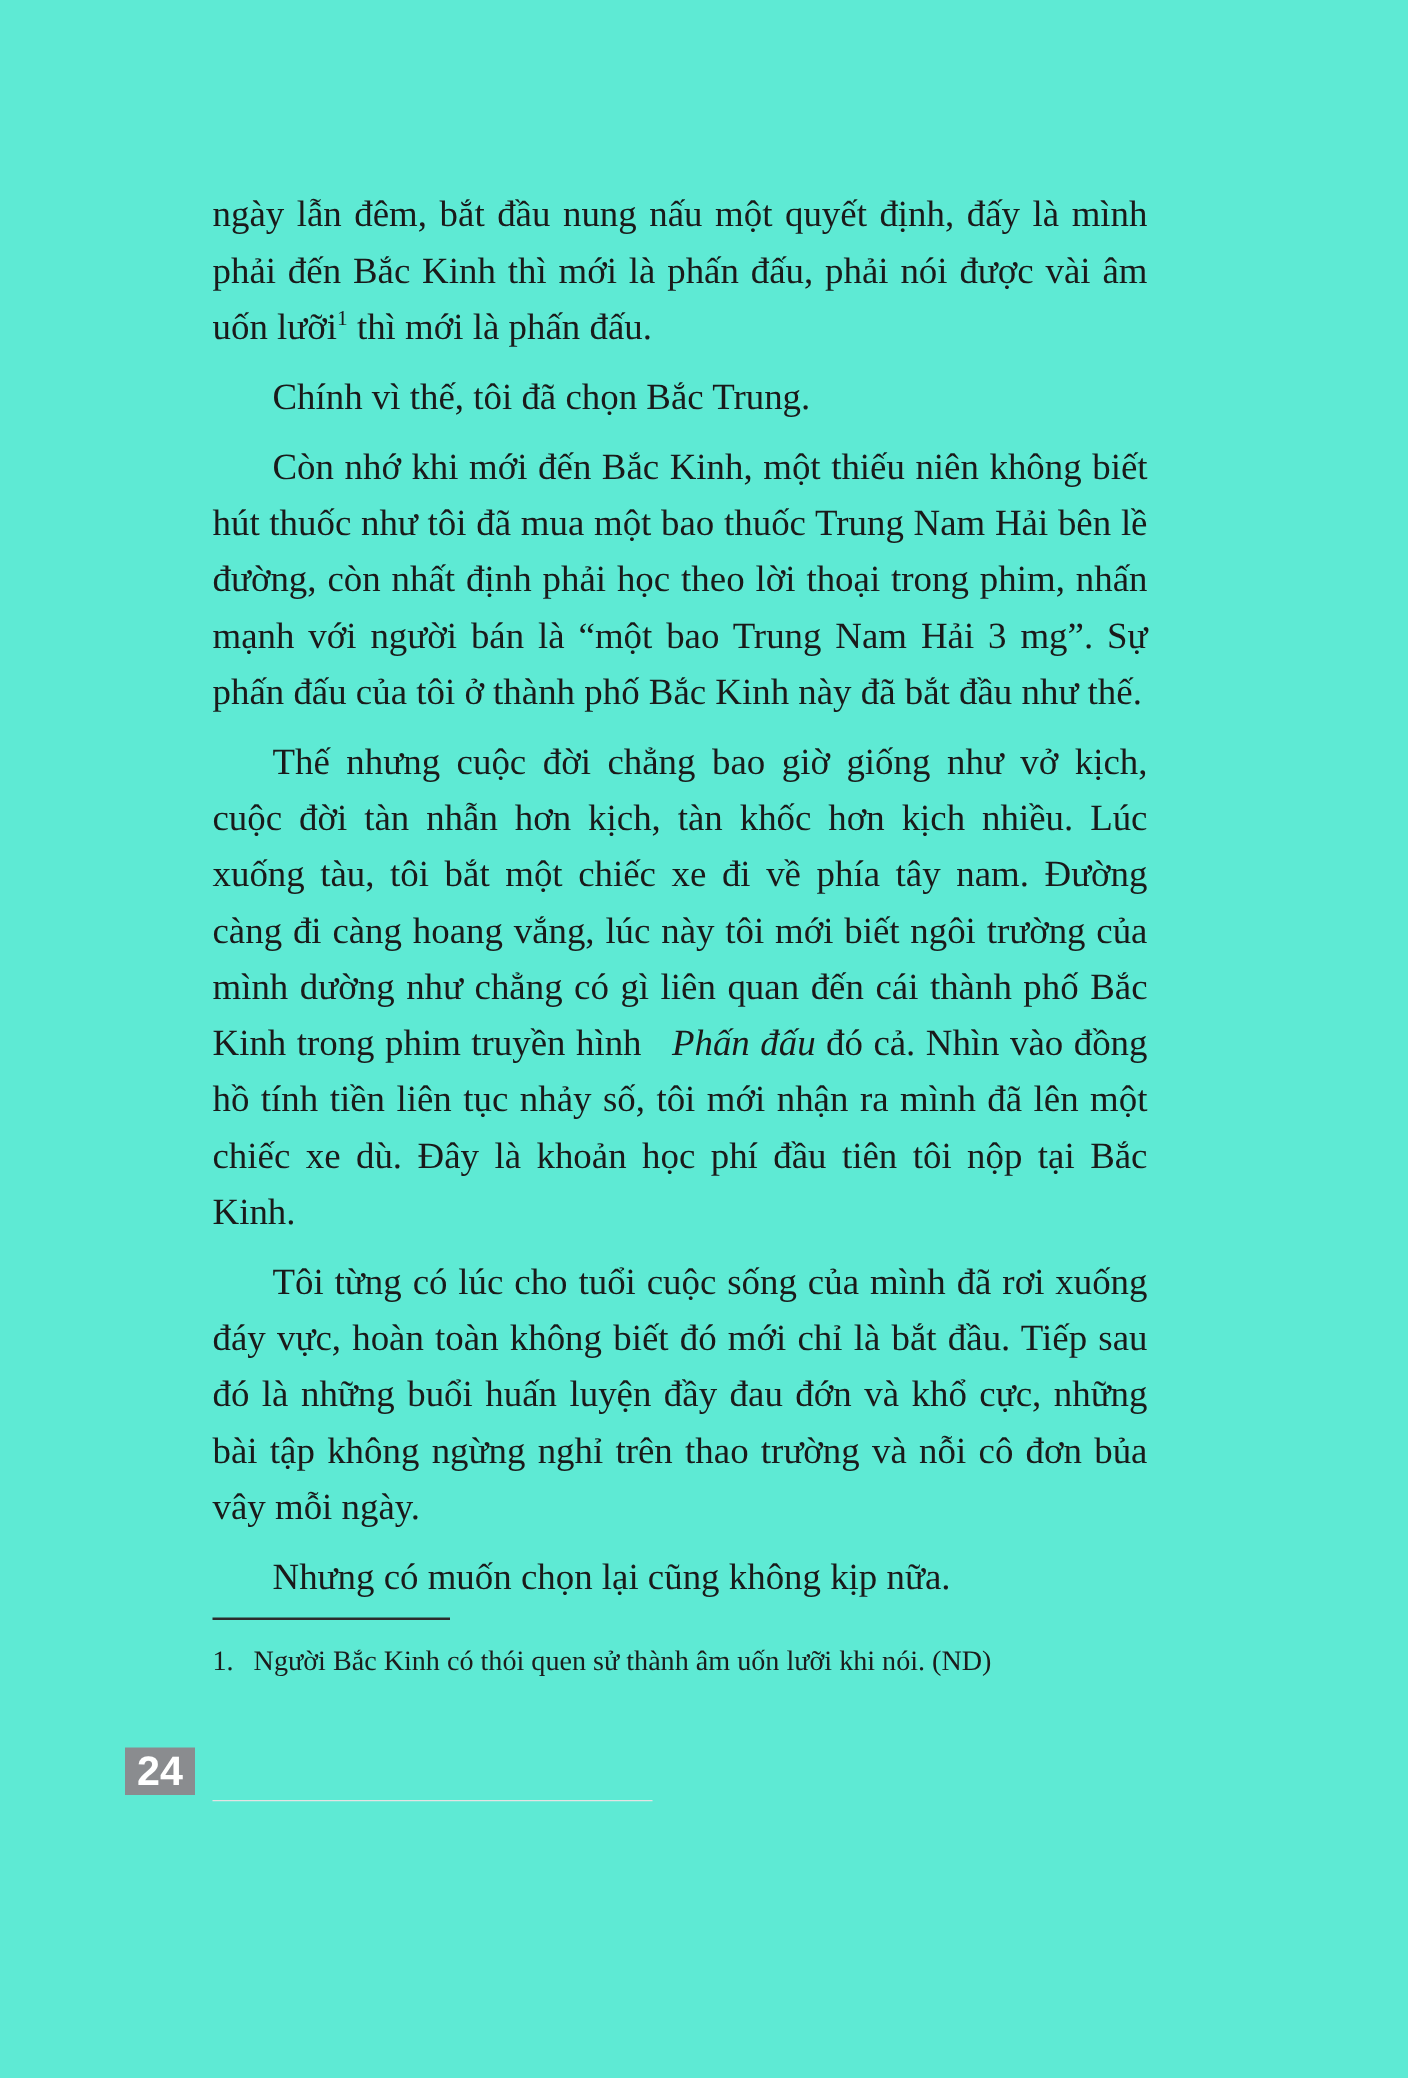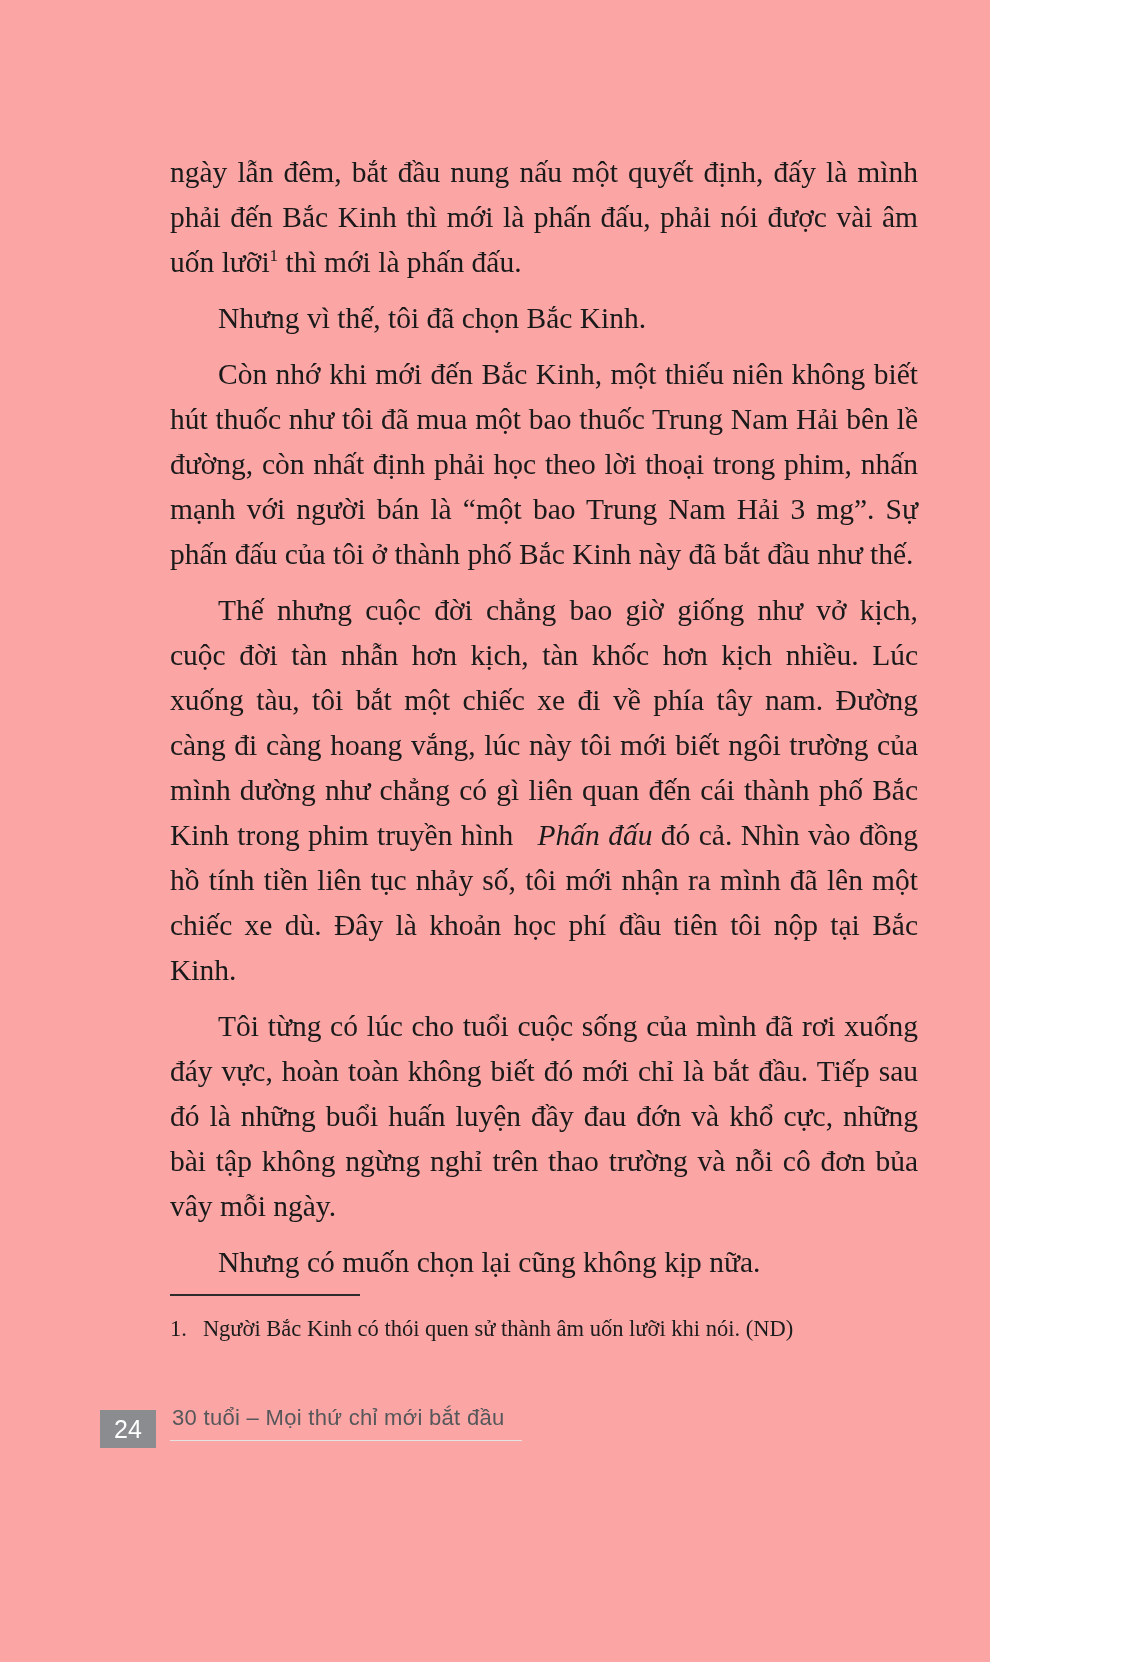--- a/index.html
+++ b/index.html
@@ -2,23 +2,23 @@
 <html><head>
 <meta charset="utf-8">
 <style>
   html, body {
     margin: 0;
     padding: 0;
     background: #ffffff;
   }
   .page {
     position: relative;
-    width: 990px;
+    width: 1126px;
     height: 1662px;
-    background: #fca5a5;
+    background: #5eead4;
     font-family: "Liberation Serif", serif;
     overflow: hidden;
   }
   .text-block {
     position: absolute;
     left: 170px;
     top: 150px;
     width: 748px;
     font-size: 29.5px;
     line-height: 45px;
@@ -68,28 +68,28 @@
   .page-footer {
     position: absolute;
     left: 0;
     top: 1398px;
     width: 1126px;
     height: 40px;
   }
   .footer-box {
     position: absolute;
     left: 100px;
-    top: 12px;
+    top: 0;
     width: 56px;
     height: 38px;
     background: #8a8c8f;
     color: #ffffff;
     font-family: "Liberation Sans", sans-serif;
-    font-weight: normal;
-    font-size: 25px;
+    font-weight: bold;
+    font-size: 33px;
     display: flex;
     align-items: center;
     justify-content: center;
   }
   .footer-title {
     position: absolute;
     left: 172px;
     top: 7px;
     font-family: "Liberation Sans", sans-serif;
     font-size: 22px;
@@ -107,21 +107,21 @@
   }
 </style>
 </head>
 <body>
 
 <div class="page">
 
   <div class="text-block">
     <p><span>ngày lẫn đêm, bắt đầu nung nấu một quyết định, đấy là mình phải đến Bắc Kinh thì mới là phấn đấu, phải nói được vài âm uốn lưỡi</span><sup class="fn-ref">1</sup><span> thì mới là phấn đấu.</span></p>
 
-    <p class="indent">Nhưng vì thế, tôi đã chọn Bắc Kinh.</p>
+    <p class="indent">Chính vì thế, tôi đã chọn Bắc Trung.</p>
 
     <p class="indent">Còn nhớ khi mới đến Bắc Kinh, một thiếu niên không biết hút thuốc như tôi đã mua một bao thuốc Trung Nam Hải bên lề đường, còn nhất định phải học theo lời thoại trong phim, nhấn mạnh với người bán là “một bao Trung Nam Hải 3 mg”. Sự phấn đấu của tôi ở thành phố Bắc Kinh này đã bắt đầu như thế.</p>
 
     <p class="indent"><span>Thế nhưng cuộc đời chẳng bao giờ giống như vở kịch, cuộc đời tàn nhẫn hơn kịch, tàn khốc hơn kịch nhiều. Lúc xuống tàu, tôi bắt một chiếc xe đi về phía tây nam. Đường càng đi càng hoang vắng, lúc này tôi mới biết ngôi trường của mình dường như chẳng có gì liên quan đến cái thành phố Bắc Kinh trong phim truyền hình </span><span class="italic">Phấn đấu</span><span> đó cả. Nhìn vào đồng hồ tính tiền liên tục nhảy số, tôi mới nhận ra mình đã lên một chiếc xe dù. Đây là khoản học phí đầu tiên tôi nộp tại Bắc Kinh.</span></p>
 
     <p class="indent">Tôi từng có lúc cho tuổi cuộc sống của mình đã rơi xuống đáy vực, hoàn toàn không biết đó mới chỉ là bắt đầu. Tiếp sau đó là những buổi huấn luyện đầy đau đớn và khổ cực, những bài tập không ngừng nghỉ trên thao trường và nỗi cô đơn bủa vây mỗi ngày.</p>
 
     <p class="indent">Nhưng có muốn chọn lại cũng không kịp nữa.</p>
   </div>
 
@@ -129,17 +129,16 @@
 
   <div class="footnote">
     <span class="num">1.</span>
     <span class="txt">Người Bắc Kinh có thói quen sử thành âm uốn lưỡi khi nói. (ND)</span>
   </div>
 
   <div class="page-footer">
     <div class="footer-box">
       <span>24</span>
     </div>
-    <div class="footer-title">30 tuổi – Mọi thứ chỉ mới bắt đầu</div>
     <div class="footer-rule"></div>
   </div>
 
 </div>
 
 </body></html>

